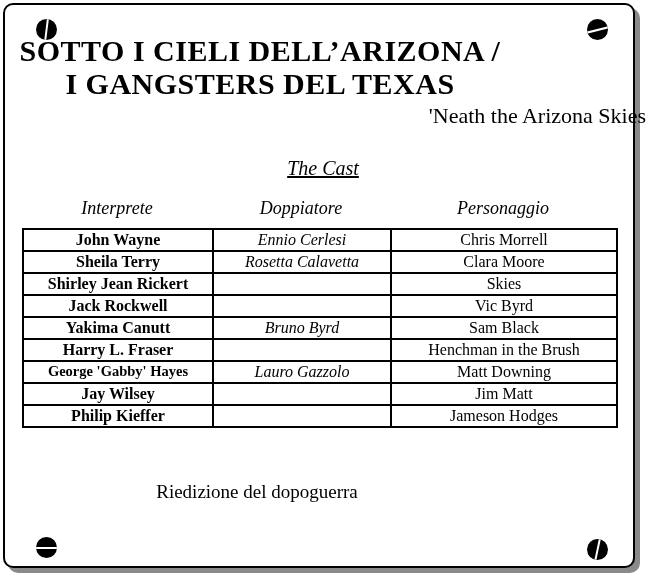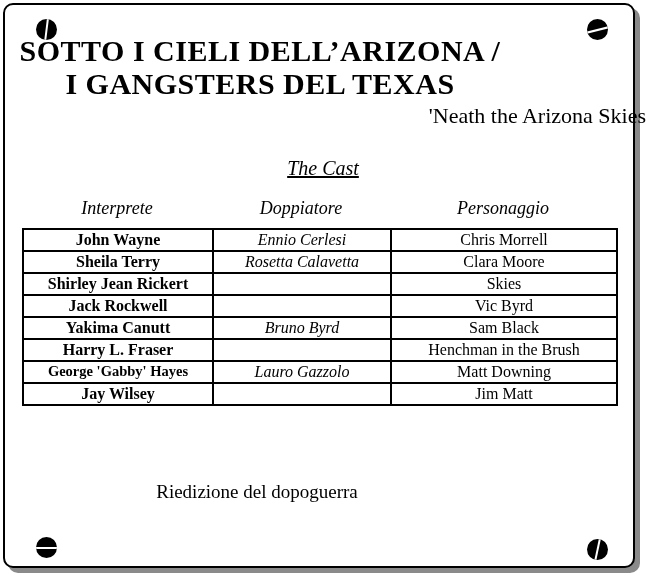--- a/index.html
+++ b/index.html
@@ -161,17 +161,22 @@
       <tr>
         <td class="c1">George 'Gabby' Hayes</td>
         <td class="c2">Lauro Gazzolo</td>
         <td class="c3">Matt Downing</td>
       </tr>
       <tr>
         <td class="c1">Jay Wilsey</td>
         <td class="c2"></td>
         <td class="c3">Jim Matt</td>
       </tr>
+      <tr>
+        <td class="c1">Philip Kieffer</td>
+        <td class="c2"></td>
+        <td class="c3">Jameson Hodges</td>
+      </tr>
     </tbody>
   </table>
 
   <div class="footer-note">Riedizione del dopoguerra</div>
 </div>
 
 </body></html>

